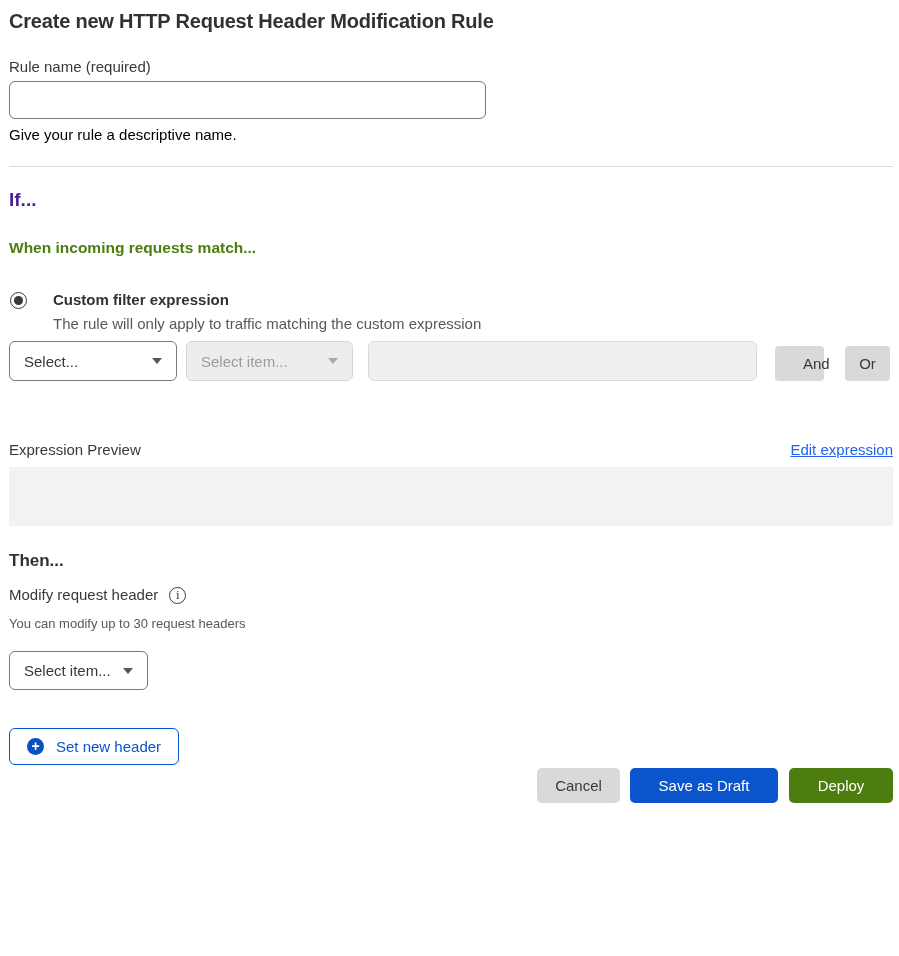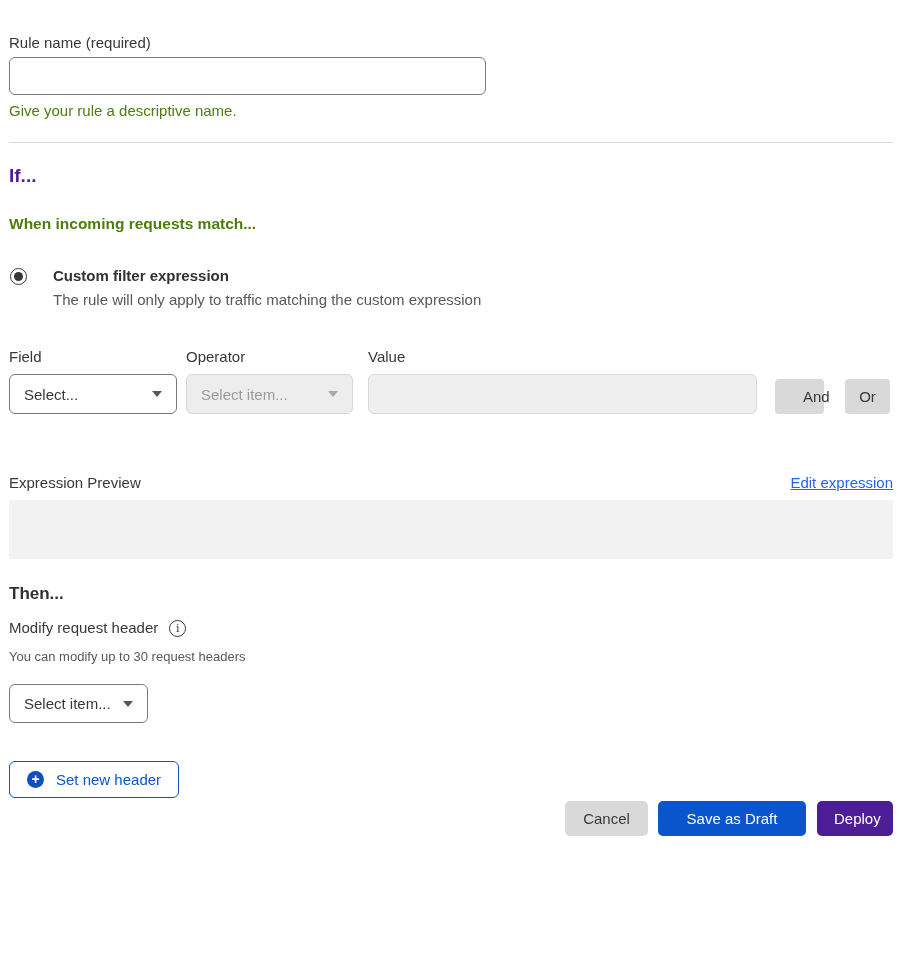--- a/index.html
+++ b/index.html
@@ -19,21 +19,21 @@
   
   .field-label { font-size: 15px; color: #36393a; line-height: 17px; }
   .rule-name-label { margin-top: 25px; }
   .rule-name-input {
     display: block; margin-top: 6px;
     width: 477px; height: 38px;
     border: 1px solid #797979; border-radius: 6px;
     font-family: "Liberation Sans", sans-serif; font-size: 15px; color: #36393a;
     padding: 0 12px; outline: none; background: #fff;
   }
-  .helper-text { margin-top: 7px; font-size: 15px; color: #4d7c0f; line-height: 17px; }
+  .helper-text { margin-top: 7px; font-size: 15px; color: #000000; line-height: 17px; }
 
   .divider { margin-top: 23px; border: none; border-top: 1px solid #d9d9d9; width: 884px; }
 
   .section-heading { margin-top: 21px; font-size: 19px; font-weight: 700; color: #4c1d95; line-height: 24px; }
   .sub-heading { margin-top: 27px; font-size: 15.5px; font-weight: 700; color: #4d7c0f; line-height: 18px; }
 
   
   .radio-group { margin-top: 34px; }
   .radio-option { display: flex; align-items: flex-start; cursor: pointer; }
   .radio-option + .radio-option { margin-top: 48px; }
@@ -112,27 +112,28 @@
   }
 
   
   .footer-row { margin-top: 3px; display: flex; justify-content: flex-end; width: 884px; }
   .footer-btn {
     height: 35px; border-radius: 5px; font-family: "Liberation Sans", sans-serif;
     font-size: 15px; cursor: pointer; border: none; padding: 0 17px;
   }
   .cancel-btn { background: #d9d9d9; color: #36393a; width: 83px; }
   .save-draft-btn { background: #0b55cc; color: #ffffff; margin-left: 10px; width: 148px; }
-  .deploy-btn { background: #4c1d95; color: #ffffff; margin-left: 11px; width: 76px; }
+  .deploy-btn { background: #4d7c0f; color: #ffffff; margin-left: 11px; width: 104px; }
 </style>
 </head>
 <body>
 
 <div class="page">
 
+  <h1 class="page-title">Create new HTTP Request Header Modification Rule</h1>
 
   <div class="field-label rule-name-label">Rule name (required)</div>
   <input class="rule-name-input" type="text" value="" style="">
   <div class="helper-text">Give your rule a descriptive name.</div>
 
   <hr class="divider">
 
   <h2 class="section-heading">If...</h2>
   <h3 class="sub-heading">When incoming requests match...</h3>
 
@@ -141,25 +142,20 @@
       <span class="radio-circle checked">
           <span class="radio-dot"></span>
         </span>
       <span class="radio-texts">
         <span class="radio-label" style="display:block">Custom filter expression</span>
         <span class="radio-desc" style="display:block">The rule will only apply to traffic matching the custom expression</span>
       </span>
     </div>
   </div>
 
-  <div class="builder-labels">
-    <span class="lbl lbl-field">Field</span>
-    <span class="lbl lbl-operator">Operator</span>
-    <span class="lbl">Value</span>
-  </div>
 
   <div class="builder-row">
     <div class="select-box select-field">
       <span>Select...</span>
       <span class="chev"></span>
     </div>
     <div class="select-box select-operator disabled">
       <span>Select item...</span>
       <span class="chev"></span>
     </div>

